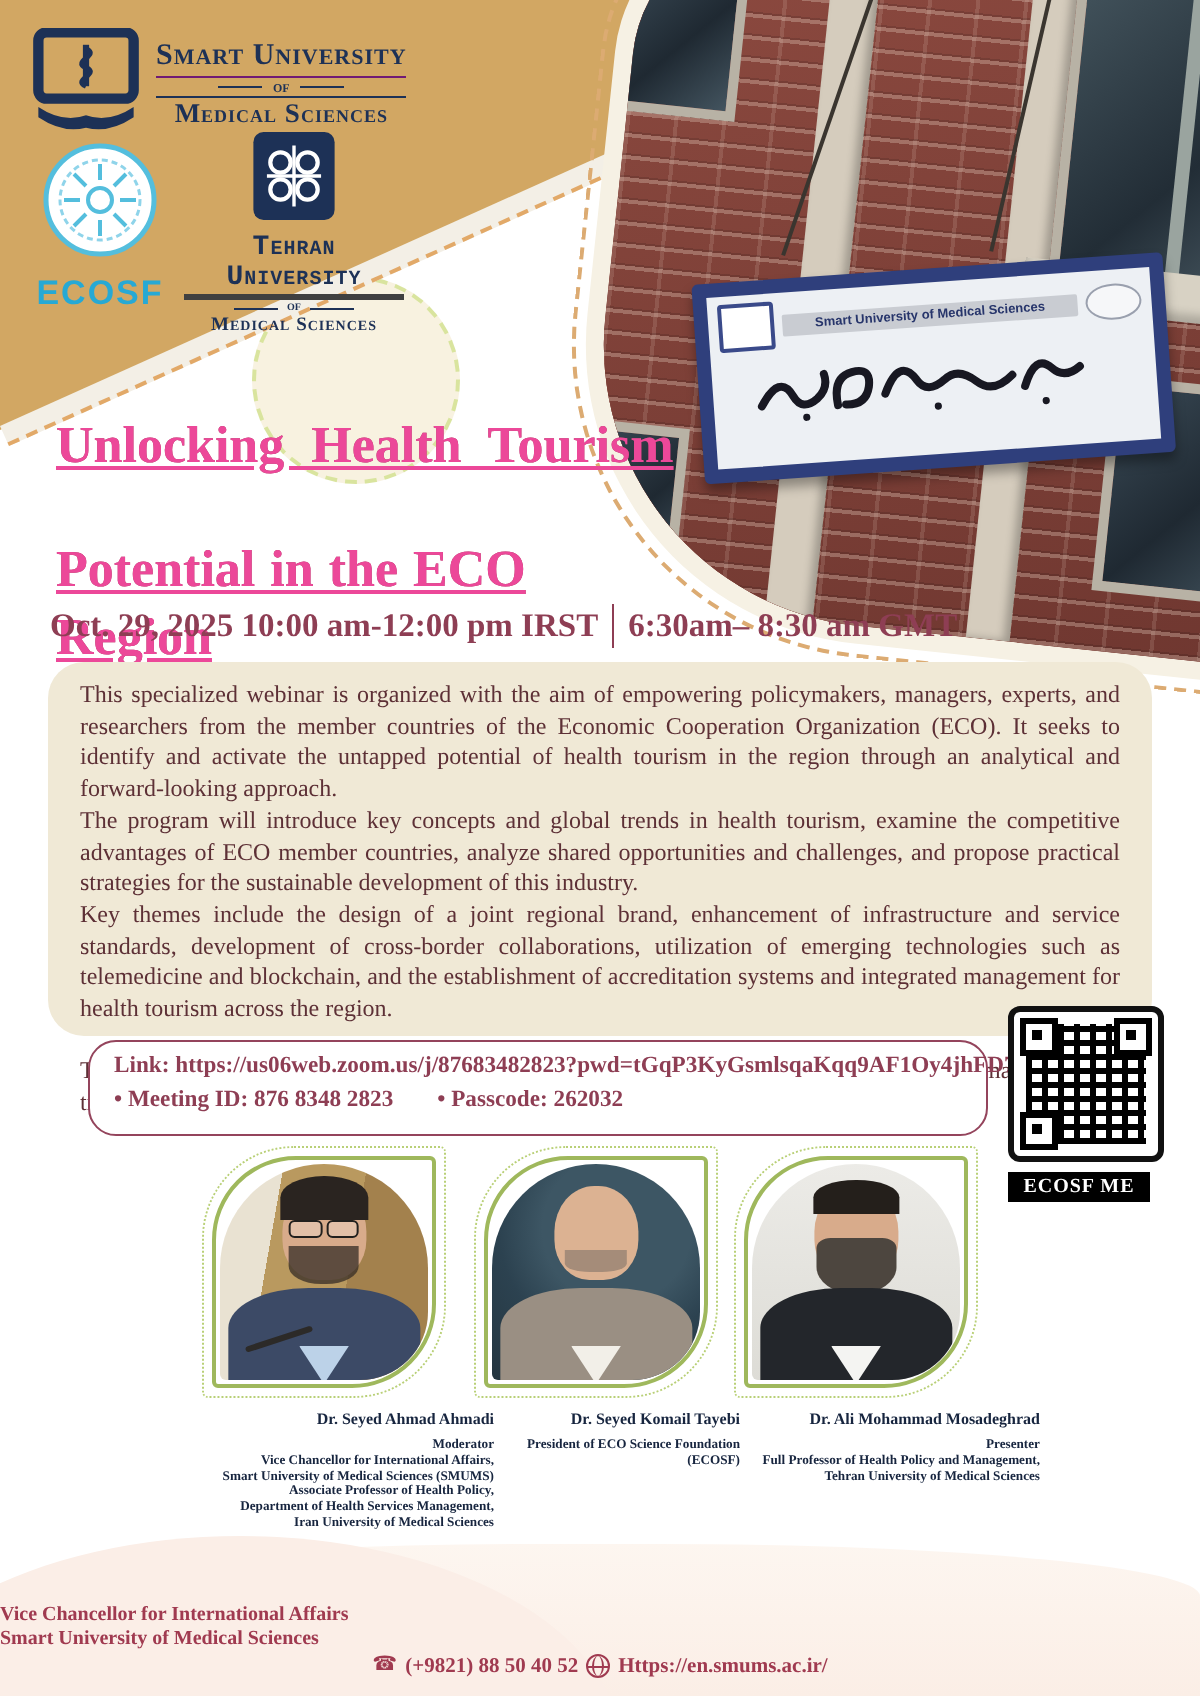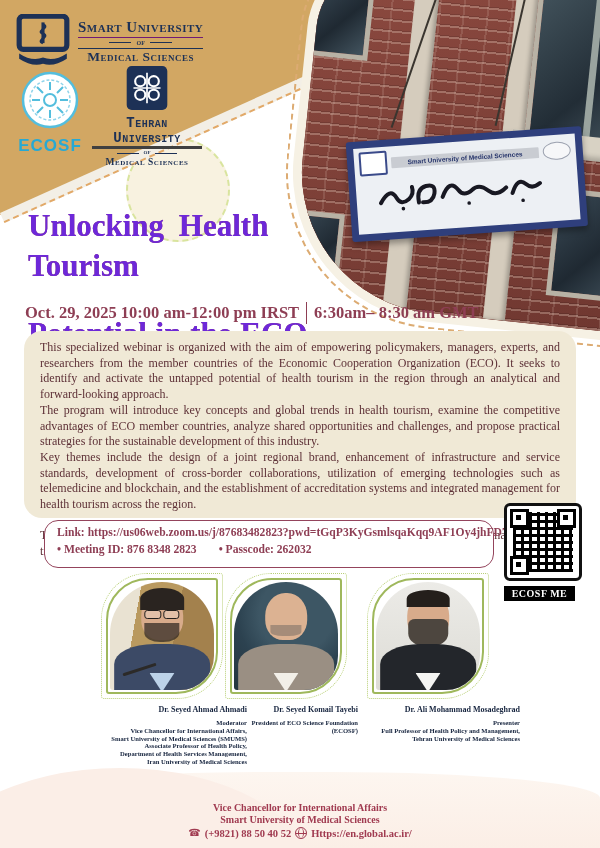--- a/index.html
+++ b/index.html
@@ -54,21 +54,21 @@
   .cable-1{left:122px;top:0;height:168px;transform:rotate(13deg);}
   .cable-2{left:206px;top:0;height:152px;transform:rotate(7deg);}
   .sign{position:absolute;left:48px;top:162px;width:222px;height:86px;transform:rotate(-10deg);background:#edf0f4;border:7px solid #2f3f7c;border-radius:3px;box-shadow:0 4px 6px rgba(0,0,0,.35);}
   .sign-top{display:flex;align-items:center;gap:4px;margin:4px 5px 0 5px;}
   .sign-minilogo{width:24px;height:20px;border:2px solid #3a4a8a;border-radius:2px;background:#fff;flex:0 0 auto;}
   .sign-en{flex:1;background:#c9ccd2;color:#27356b;font-family:"Liberation Sans",sans-serif;font-weight:bold;font-size:6.5px;text-align:center;padding:2px 1px;border-radius:1px;}
   .sign-stamp{width:26px;height:16px;border:1px solid #9aa0ae;border-radius:50%;background:#f6f7f9;flex:0 0 auto;}
   .sign-cal{display:block;margin:2px auto 0 auto;}
 
   
-  .title{position:absolute;left:28px;top:206px;width:320px;color:#6d28d9;font-weight:bold;font-size:31px;line-height:1.28;z-index:5;text-shadow:0 0 0 #9c4259;}
+  .title{position:absolute;left:28px;top:206px;width:320px;color:#ec4899;font-weight:bold;font-size:26px;line-height:1.28;z-index:5;text-shadow:0 0 0 #9c4259;text-decoration:underline;}
   .title .t1{word-spacing:7px;}
   .title .t2{word-spacing:1px;margin-top:29px;}
   .date-line{position:absolute;left:25px;top:302px;display:flex;align-items:center;gap:7px;color:#8e3e54;font-weight:bold;font-size:16.5px;z-index:5;white-space:nowrap;}
   .date-sep{display:inline-block;width:0;height:22px;border-left:1.6px solid #8e3e54;}
 
   
   .desc{position:absolute;left:24px;top:331px;width:520px;height:168px;background:#f0e9d6;border-radius:18px;padding:9px 16px 10px 16px;color:#5d3036;font-size:12px;line-height:1.31;text-align:justify;z-index:5;}
   .desc p{margin:0;}
   .desc p.gap{margin-top:15px;}
 
@@ -84,21 +84,21 @@
      repeating-linear-gradient(0deg,#000 0 3px,transparent 3px 7px),
      repeating-linear-gradient(90deg,#000 0 3px,transparent 3px 8px);}
   .finder{position:absolute;width:13px;height:13px;border:3px solid #000;background:#fff;}
   .finder::after{content:"";position:absolute;left:3px;top:3px;width:5px;height:5px;background:#000;}
   .f-tl{left:3px;top:3px;} .f-tr{right:3px;top:3px;} .f-bl{left:3px;bottom:3px;}
   .qr-label{margin-top:5px;width:71px;background:#000;color:#fff;font-weight:bold;font-size:10px;text-align:center;padding:2px 0;letter-spacing:.5px;}
 
   
   .speaker{position:absolute;text-align:right;z-index:5;color:#17253f;}
   .sp-1{left:77px;top:573px;width:170px;}
-  .sp-2{left:214px;top:573px;width:144px;}
+  .sp-2{left:226px;top:573px;width:144px;}
   .sp-3{left:336px;top:573px;width:184px;}
   .card{position:relative;width:122px;height:126px;margin:0 auto;}
   .card .dotted{position:absolute;inset:0;border:1.6px dotted #b9d077;border-radius:46px 3px 46px 3px;}
   .card .solid{position:absolute;inset:5px;border:2px solid #9fb85c;border-radius:42px 3px 42px 3px;}
   .card .photo{position:absolute;inset:9px;border-radius:52px 52px 34px 3px;overflow:hidden;}
   .head{position:absolute;left:50%;top:10%;width:40%;height:44%;transform:translateX(-50%);background:#d8ab8b;border-radius:48% 48% 42% 42%;}
   .torso{position:absolute;left:50%;bottom:-2px;width:92%;height:44%;transform:translateX(-50%);border-radius:42% 42% 0 0;}
   .shirt{position:absolute;left:50%;bottom:0;width:26%;height:40%;transform:translateX(-50%);clip-path:polygon(50% 100%,0 0,100% 0);}
   
   .ph-1{background:linear-gradient(100deg,#e9e2d2 0 26%,#b9995f 26% 60%,#a3814d 60%);}
@@ -119,21 +119,21 @@
   .ph-3{background:linear-gradient(#ecebe7,#dddcd6);}
   .ph-3 .hair{position:absolute;left:50%;top:7%;width:41%;height:16%;transform:translateX(-50%);background:#241f1b;border-radius:50% 50% 0 0;}
   .ph-3 .beard{position:absolute;left:50%;top:34%;width:38%;height:26%;transform:translateX(-50%);background:#4d463f;border-radius:18% 18% 48% 48%;}
   .ph-3 .torso{background:#23262b;}
   .ph-3 .shirt{background:#f4f4f2;}
   .sp-name{margin-top:6px;font-weight:bold;font-size:8px;}
   .sp-role{margin-top:5px;font-weight:bold;font-size:6.6px;line-height:1.18;}
   .sp-role div{margin:0;}
 
   
-  .footer{position:absolute;left:0;right:0;top:802px;text-align:center;color:#a03a50;font-weight:bold;z-index:5;}
+  .footer{position:absolute;left:0;right:0;top:802px;text-align:left;color:#a03a50;font-weight:bold;z-index:5;}
   .footer .f1{font-size:10px;}
   .footer .f2{font-size:10px;margin-top:1px;}
   .footer .f3{font-size:10.5px;margin-top:2px;display:flex;align-items:center;justify-content:center;gap:4px;}
   .ficon{font-family:"DejaVu Sans",sans-serif;font-size:10px;line-height:1;}
   .globe{display:inline-block;width:10px;height:10px;border:1.2px solid #a03a50;border-radius:50%;position:relative;}
   .globe::before{content:"";position:absolute;left:50%;top:0;bottom:0;width:4px;transform:translateX(-50%);border:1px solid #a03a50;border-top:none;border-bottom:none;border-radius:50%;}
   .globe::after{content:"";position:absolute;left:0;right:0;top:50%;height:1px;background:#a03a50;}
 </style>
 </head>
 <body>
@@ -346,17 +346,17 @@
     </div>
   </div>
 
   <div class="footer">
     <div class="f1">Vice Chancellor for International Affairs</div>
     <div class="f2">Smart University of Medical Sciences</div>
     <div class="f3">
       <span class="ficon">☎</span>
       <span>(+9821) 88 50 40 52</span>
       <span class="globe"></span>
-      <span>Https://en.global.ac.ir/</span>
+      <span>Https://en.smums.ac.ir/</span>
     </div>
   </div>
 
 </div>
 
 </body></html>

